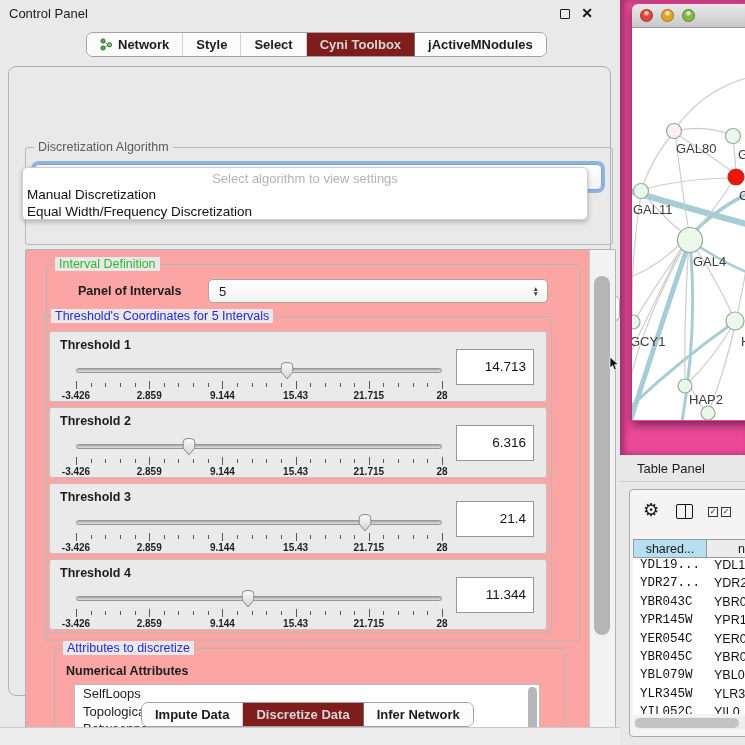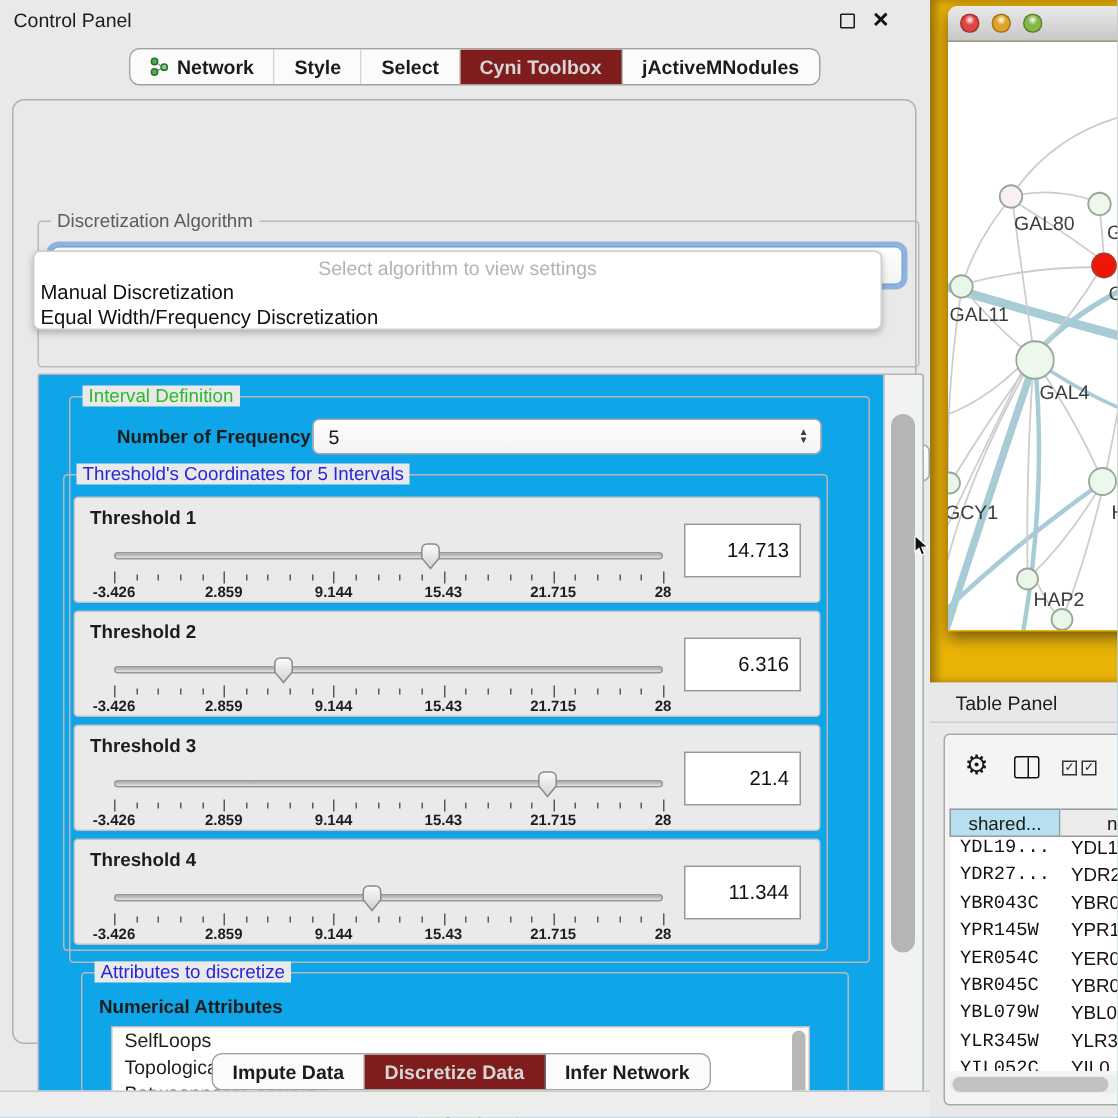--- a/index.html
+++ b/index.html
@@ -35,21 +35,21 @@
   .spin span{font-size:6.5px;line-height:5.5px;}
   .algo-combo{position:absolute;left:8px;top:16px;width:568px;height:26px;border:1px solid #7aa4d8;box-shadow:0 0 0 3px rgba(105,160,220,.72);}
   .tabledata-label{position:absolute;left:24px;top:133px;font-size:12.5px;color:#2a2a2a;}
   .tabledata-combo{position:absolute;left:24px;top:148px;width:570px;height:25px;}
 
   .popup{position:absolute;left:13px;top:100px;width:566px;height:53px;background:#fff;border:1px solid #cfcfcf;border-radius:5px;box-shadow:0 2px 5px rgba(0,0,0,.25);z-index:60;}
   .popup-ph{text-align:center;color:#b3b3b3;font-size:13px;padding-top:3px;}
   .popup-opt{font-size:13.5px;color:#101010;padding-left:4px;line-height:17px;white-space:nowrap;}
   .popup-opt.hot{font-weight:400;}
 
-  .inner-panel{position:absolute;left:16px;top:182px;width:591px;height:480px;border:1px solid #b3b3b3;border-radius:2px;background:#0ea5e9;overflow:hidden;}
+  .inner-panel{position:absolute;left:16px;top:182px;width:591px;height:480px;border:1px solid #b3b3b3;border-radius:2px;background:#fca5a5;overflow:hidden;}
   .green-group{left:20px;top:14px;width:534px;height:378px;}
   .num-label{position:absolute;left:52px;top:34px;font-size:12.5px;font-weight:700;color:#1c1c1c;}
   .num-combo{position:absolute;left:182px;top:29px;width:340px;height:24px;}
   .blue-group{left:16px;top:66px;width:510px;height:318px;}
 
   .th-panel{position:absolute;left:6px;width:498px;height:71px;background:#eaeaea;border:1px solid #c2c2c2;border-radius:3px;}
   .th-label{position:absolute;left:10px;top:6px;font-size:12.5px;font-weight:700;color:#1c1c1c;}
   .sl{position:absolute;left:26px;top:26px;width:366px;height:44px;}
   .sl-track{position:absolute;left:0;top:10px;width:100%;height:5px;border-radius:3px;background:linear-gradient(#a8a8a8,#e3e3e3);border:1px solid #979797;}
   .sl-thumb{position:absolute;top:3px;width:16px;height:19px;margin-left:-8px;}
@@ -66,21 +66,21 @@
   .attr-list{position:absolute;left:48px;top:434px;width:466px;height:60px;background:#fff;border:1px solid #bcbcbc;overflow:hidden;}
   .attr-item{font-size:13px;color:#1d1d1d;padding-left:8px;line-height:17.5px;white-space:nowrap;}
   .list-thumb{position:absolute;right:2px;top:2px;width:9px;height:54px;background:#b7b7b7;border-radius:5px;}
   .vscroll{position:absolute;left:563px;top:0;width:28px;height:480px;background:#f2f2f2;border-left:1px solid #cacaca;}
   .vthumb{position:absolute;left:4px;top:26px;width:16px;height:359px;background:#b5b5b5;border-radius:8px;}
 
   .apply{position:absolute;left:268px;top:671px;width:68px;height:21px;background:linear-gradient(#fefefe,#ebebeb);border:1px solid #9d9d9d;border-radius:5px;font-size:13.5px;color:#111;}
   .bottom-strip{position:absolute;left:0;top:727px;width:620px;height:18px;background:#ededed;border-top:1px solid #c9c9c9;}
 
   
-  .desktop{position:absolute;left:620px;top:0;width:125px;height:455px;background:#eab308;box-shadow:inset 4px 0 6px rgba(0,0,0,.35);}
+  .desktop{position:absolute;left:620px;top:0;width:125px;height:455px;background:#ec4899;box-shadow:inset 4px 0 6px rgba(0,0,0,.35);}
   .netwin{position:absolute;left:12px;top:4px;width:120px;height:417px;border-radius:6px 6px 0 0;overflow:hidden;box-shadow:0 4px 10px rgba(0,0,20,.5);}
   .netwin-titlebar{position:relative;height:24px;background:linear-gradient(#e9e9e9,#c8c8c8);border-bottom:1px solid #979797;}
   .light{position:absolute;top:5px;width:13px;height:13px;border-radius:50%;border:1px solid rgba(0,0,0,.28);background:radial-gradient(circle at 50% 30%, #fff 0%, transparent 35%);}
   .light.red{left:8px;background-color:#df4540;}
   .light.yel{left:29px;background-color:#dfa427;}
   .light.grn{left:50px;background-color:#84b844;}
   .netcanvas{position:relative;width:120px;height:392px;background:#fff;}
 
   .tp-bar{position:absolute;left:620px;top:455px;width:125px;height:27px;background:#e8e8e8;border-bottom:1px solid #cdcdcd;}
   .tp-bar span{position:absolute;left:17px;top:6px;font-size:13px;color:#1c1c1c;}
@@ -171,21 +171,21 @@
         <div id="popup-opts">
             <div class="popup-opt hot">Manual Discretization</div>
             <div class="popup-opt">Equal Width/Frequency Discretization</div>
           </div>
       </div>
 
       <div class="inner-panel">
         <div class="groupbox green-group">
           <span class="group-label green">Interval Definition</span>
         </div>
-        <span class="num-label">Number of Frequency</span>
+        <span class="num-label">Panel of Intervals</span>
         <div class="combo num-combo">
           <span class="cval">5</span>
           <span class="spin">
               <span>▲</span>
               <span>▼</span>
             </span>
         </div>
         <div class="groupbox blue-group">
           <span class="group-label blue">Threshold's Coordinates for 5 Intervals</span>
           <div id="thresholds">

